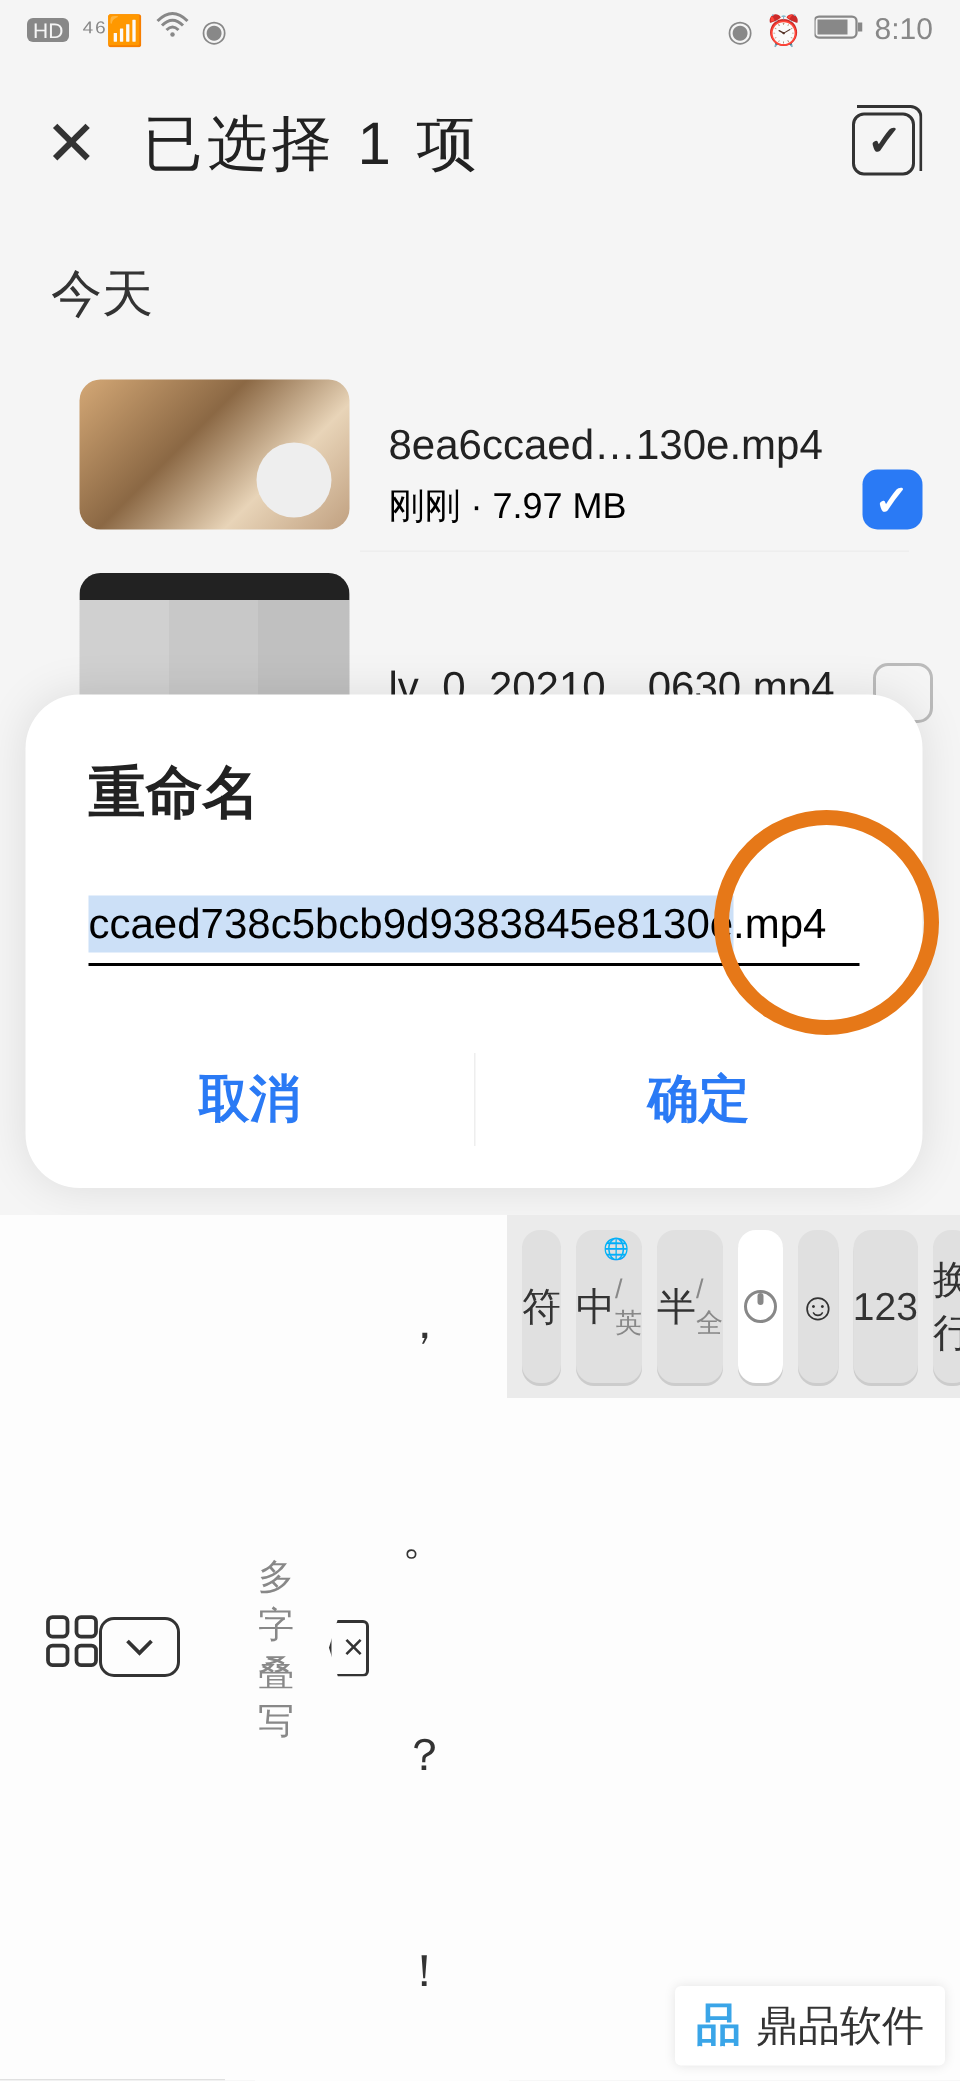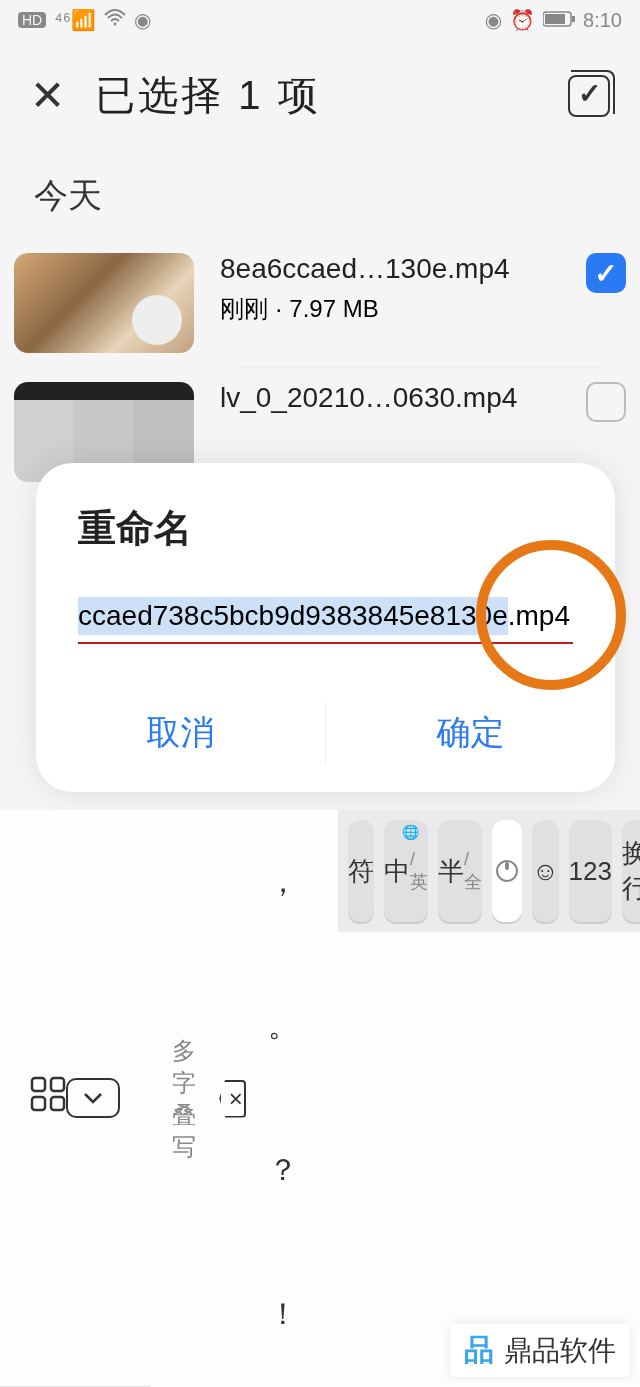--- a/index.html
+++ b/index.html
@@ -14,44 +14,44 @@
   .header { display:flex; align-items:center; justify-content:space-between; padding: 28px 30px 20px 30px; }
   .header-left { display:flex; align-items:center; gap:30px; }
   .close-x { font-size:42px; color:#333; line-height:1; }
   .header-title { font-size:40px; color:#222; font-weight:500; letter-spacing:3px; }
   .select-all { width:42px; height:42px; border:2.5px solid #333; border-radius:8px; position:relative; }
   .select-all::before { content:""; position:absolute; top:-7px; right:-7px; width:42px; height:42px; border-top:2.5px solid #333; border-right:2.5px solid #333; border-radius:0 8px 0 0; }
   .select-all::after { content:"✓"; position:absolute; top:0; left:8px; font-size:28px; color:#333; font-weight:bold; }
 
   .section-title { font-size:34px; color:#333; padding: 30px 34px 20px; font-weight:500; }
 
-  .file-row { display:flex; align-items:flex-start; padding: 14px 14px; gap:26px; }
+  .file-row { display:flex; align-items:flex-end; padding: 14px 53px; gap:26px; }
   .thumb { width:180px; height:100px; border-radius:14px; background:#ccc; flex-shrink:0; position:relative; overflow:hidden; }
   .thumb1 { background: linear-gradient(135deg,#d4a876 0%, #8b6844 40%, #e8d4b8 70%, #c0a080 100%); }
   .thumb1::after { content:""; position:absolute; right:12px; bottom:8px; width:50px; height:50px; background:#eee; border-radius:50%; }
   .thumb2 { background: linear-gradient(90deg, #d0d0d0 0%, #d0d0d0 33%, #c8c8c8 33%, #c8c8c8 66%, #c0c0c0 66%); }
   .thumb2::before { content:""; position:absolute; top:0; left:0; right:0; height:18px; background:#222; }
   .file-info { flex:1; }
   .file-name { font-size:28px; color:#222; margin-bottom:8px; white-space:nowrap; }
   .file-meta { font-size:24px; color:#000000; }
   .checkbox { width:40px; height:40px; border-radius:10px; flex-shrink:0; }
   .checkbox.checked { background:#2a7af5; display:flex; align-items:center; justify-content:center; }
   .checkbox.checked::after { content:"✓"; color:#fff; font-size:28px; font-weight:bold; }
   .checkbox.unchecked { border:2px solid #bbb; }
   .divider { height:1px; background:#eee; margin-left:240px; margin-right:34px; }
 
   
-  .modal-overlay { position:absolute; top:463px; left:36px; right:25px; background:#fff; border-radius:36px; padding: 40px 0 0 0; box-shadow:0 0 30px rgba(0,0,0,0.1); }
+  .modal-overlay { position:absolute; top:463px; left:17px; right:25px; background:#fff; border-radius:36px; padding: 40px 0 0 0; box-shadow:0 0 30px rgba(0,0,0,0.1); }
   .modal-title { font-size:38px; font-weight:600; color:#222; padding: 0 42px 40px; }
   .input-wrap { padding: 0 42px 30px; position:relative; }
   .selection-highlight { position:absolute; top:3px; left:42px; height:38px; background:#cce0f7; z-index:0; width:430px; }
-  .input-text { position:relative; z-index:1; font-size:28px; border-bottom:2px solid #b91c1c; padding:6px 0 10px; white-space:nowrap; overflow:hidden; }
+  .input-text { position:relative; z-index:1; font-size:28px; border-bottom:2px solid #000000; padding:6px 0 10px; white-space:nowrap; overflow:hidden; }
   .annotation-circle { position:absolute; top:540px; right:14px; width:150px; height:150px; border:10px solid #e67818; border-radius:50%; z-index:10; pointer-events:none; }
   .modal-buttons { display:flex; border-top:0; }
-  .modal-btn { flex:1; text-align:center; padding:36px 0; font-size:34px; color:#2a7af5; font-weight:400; }
+  .modal-btn { flex:1; text-align:center; padding:36px 0; font-size:34px; color:#2a7af5; font-weight:700; }
   .btn-divider { width:1px; background:#eee; margin:28px 0; }
 
   
   .kbd-area { position:absolute; top:810px; left:0; right:0; bottom:0; background:#fdfdfd; display:flex; flex-direction:row; }
   .kbd-top { display:flex; align-items:center; justify-content:space-between; padding: 16px 30px; border-bottom:1px solid #e0e0e0; }
   .grid-icon { font-size:36px; color:#333; }
   .collapse-kbd { width:54px; height:40px; border:2.5px solid #333; border-radius:10px; display:flex; align-items:center; justify-content:center; font-size:22px; }
   .kbd-suggest { display:flex; align-items:center; justify-content:space-between; padding: 14px 22px; color:#888; font-size:24px; }
   .backspace { width:50px; height:38px; border:2px solid #333; border-radius:6px 4px 4px 6px; position:relative; display:flex; align-items:center; justify-content:center; clip-path: polygon(22% 0, 100% 0, 100% 100%, 22% 100%, 0 50%); }
   .backspace::after { content:"×"; font-size:24px; color:#333; margin-left:6px; }

